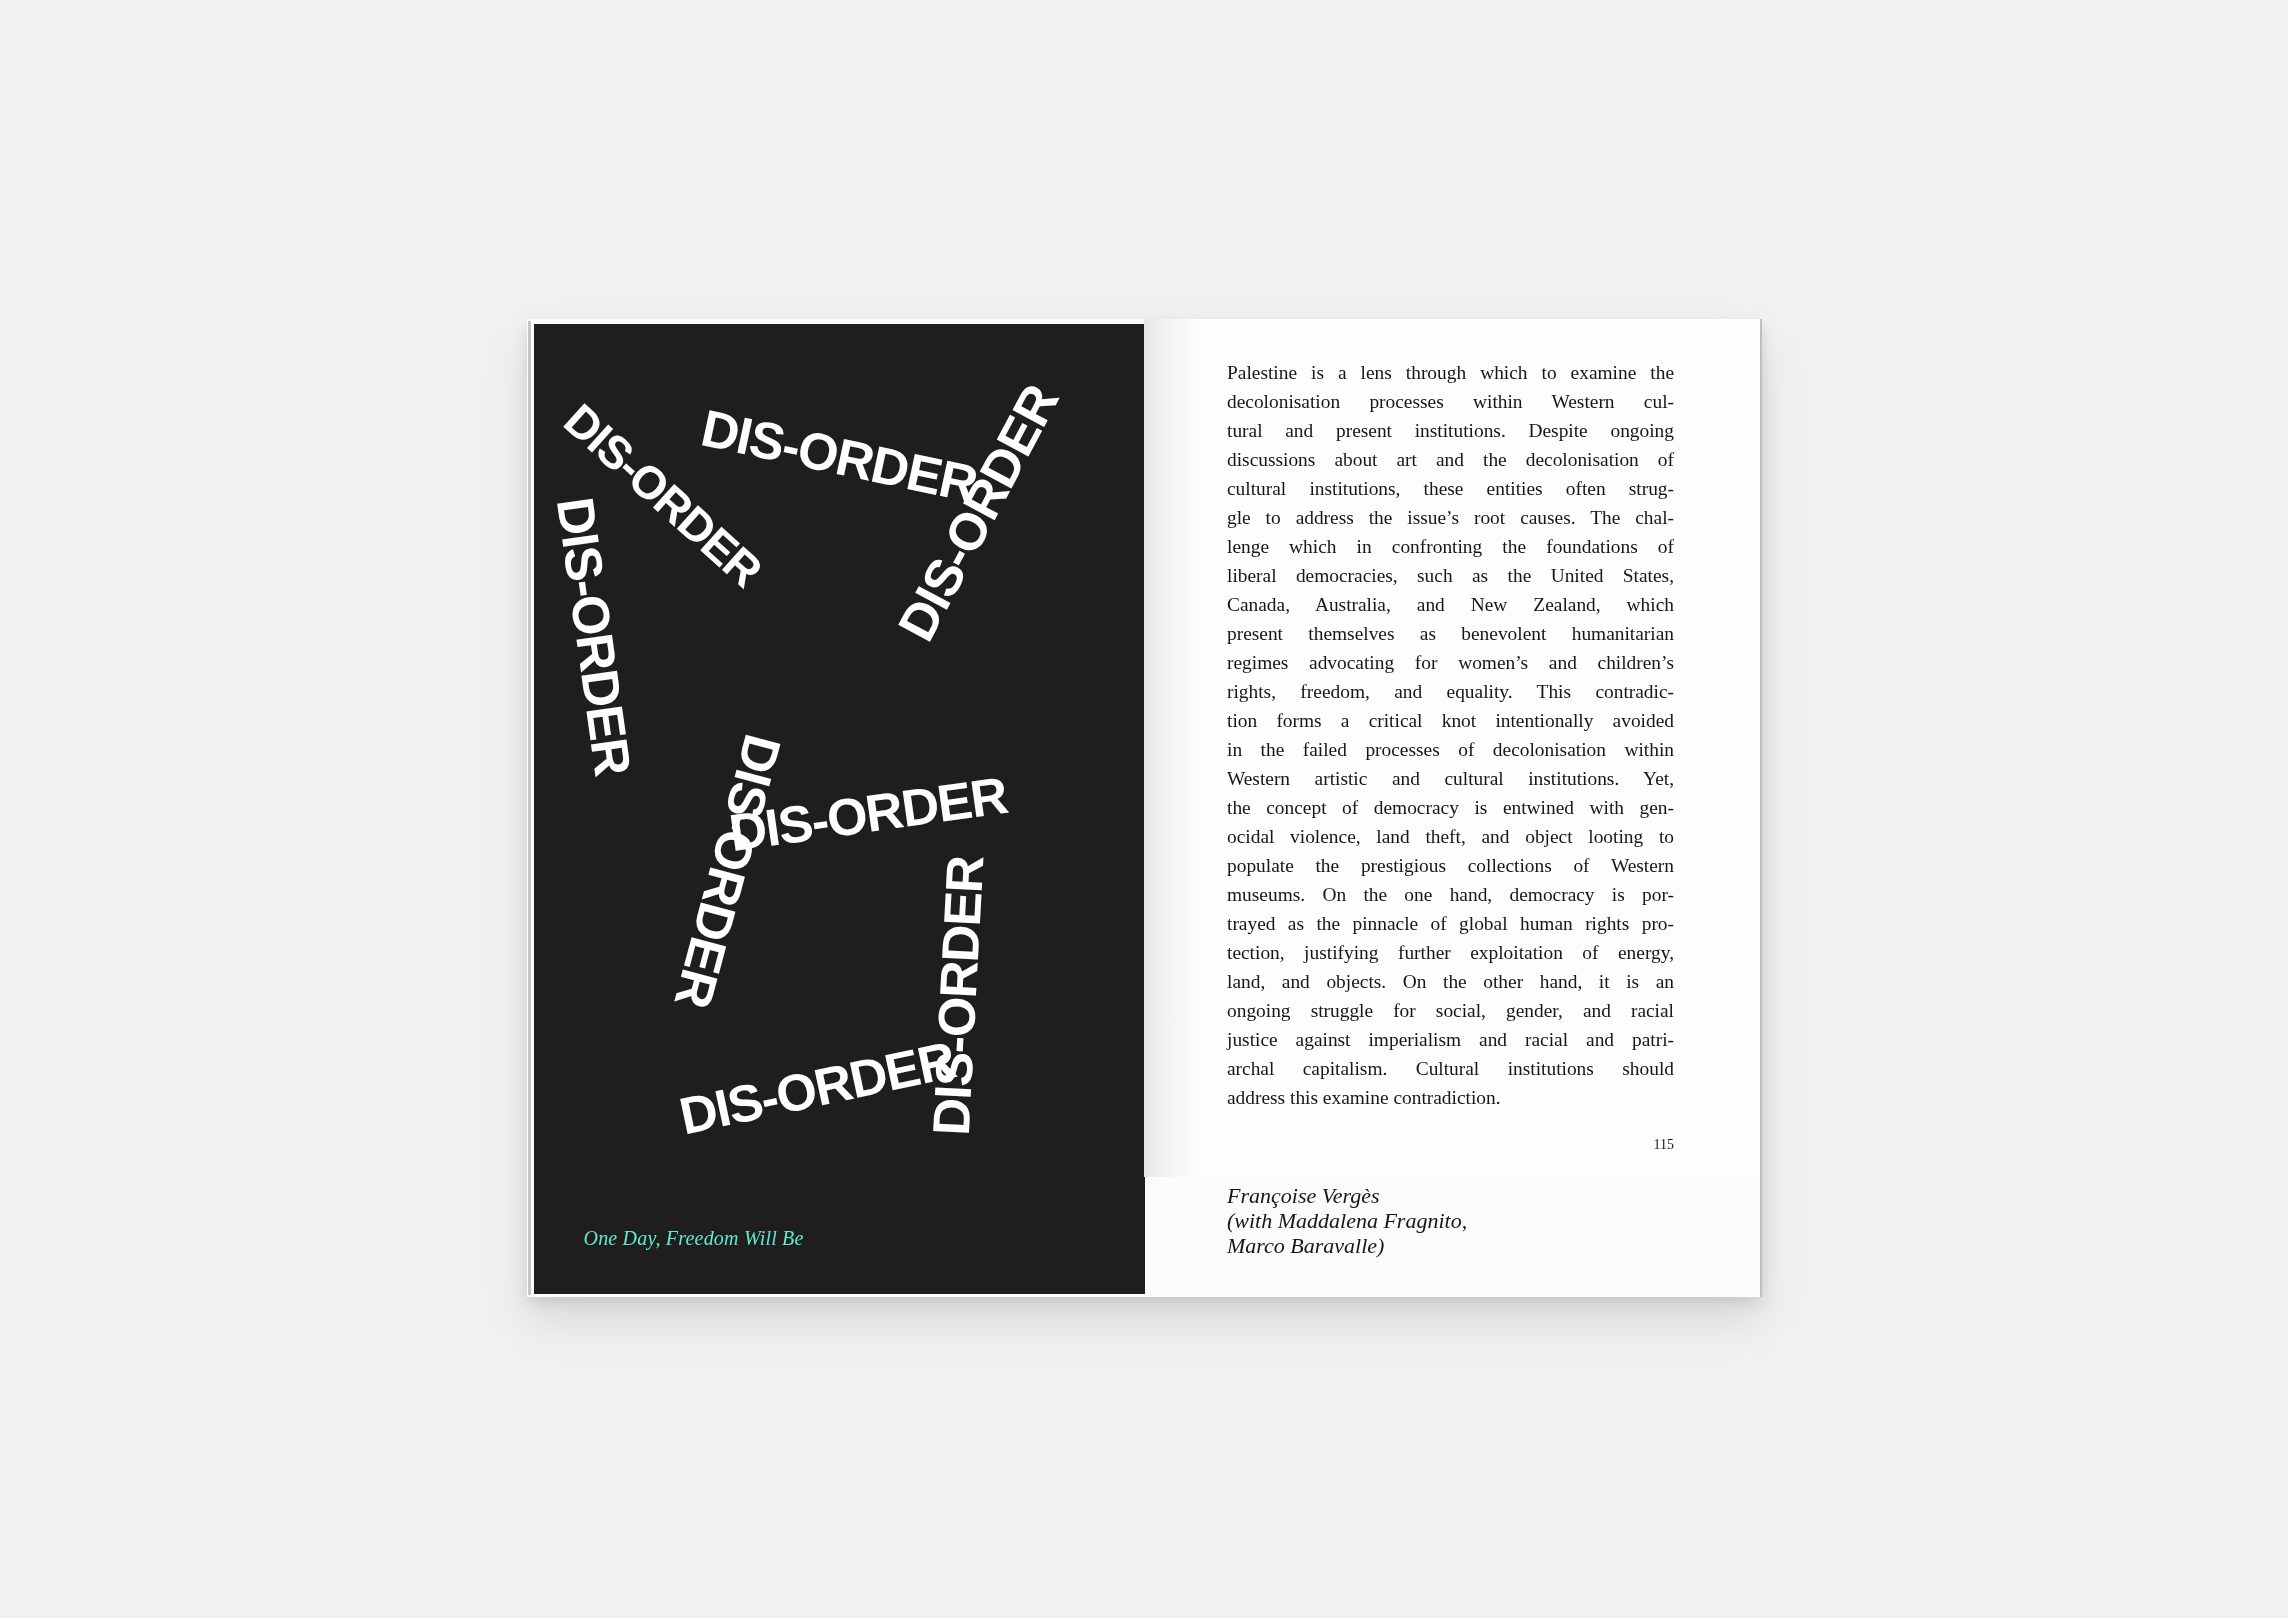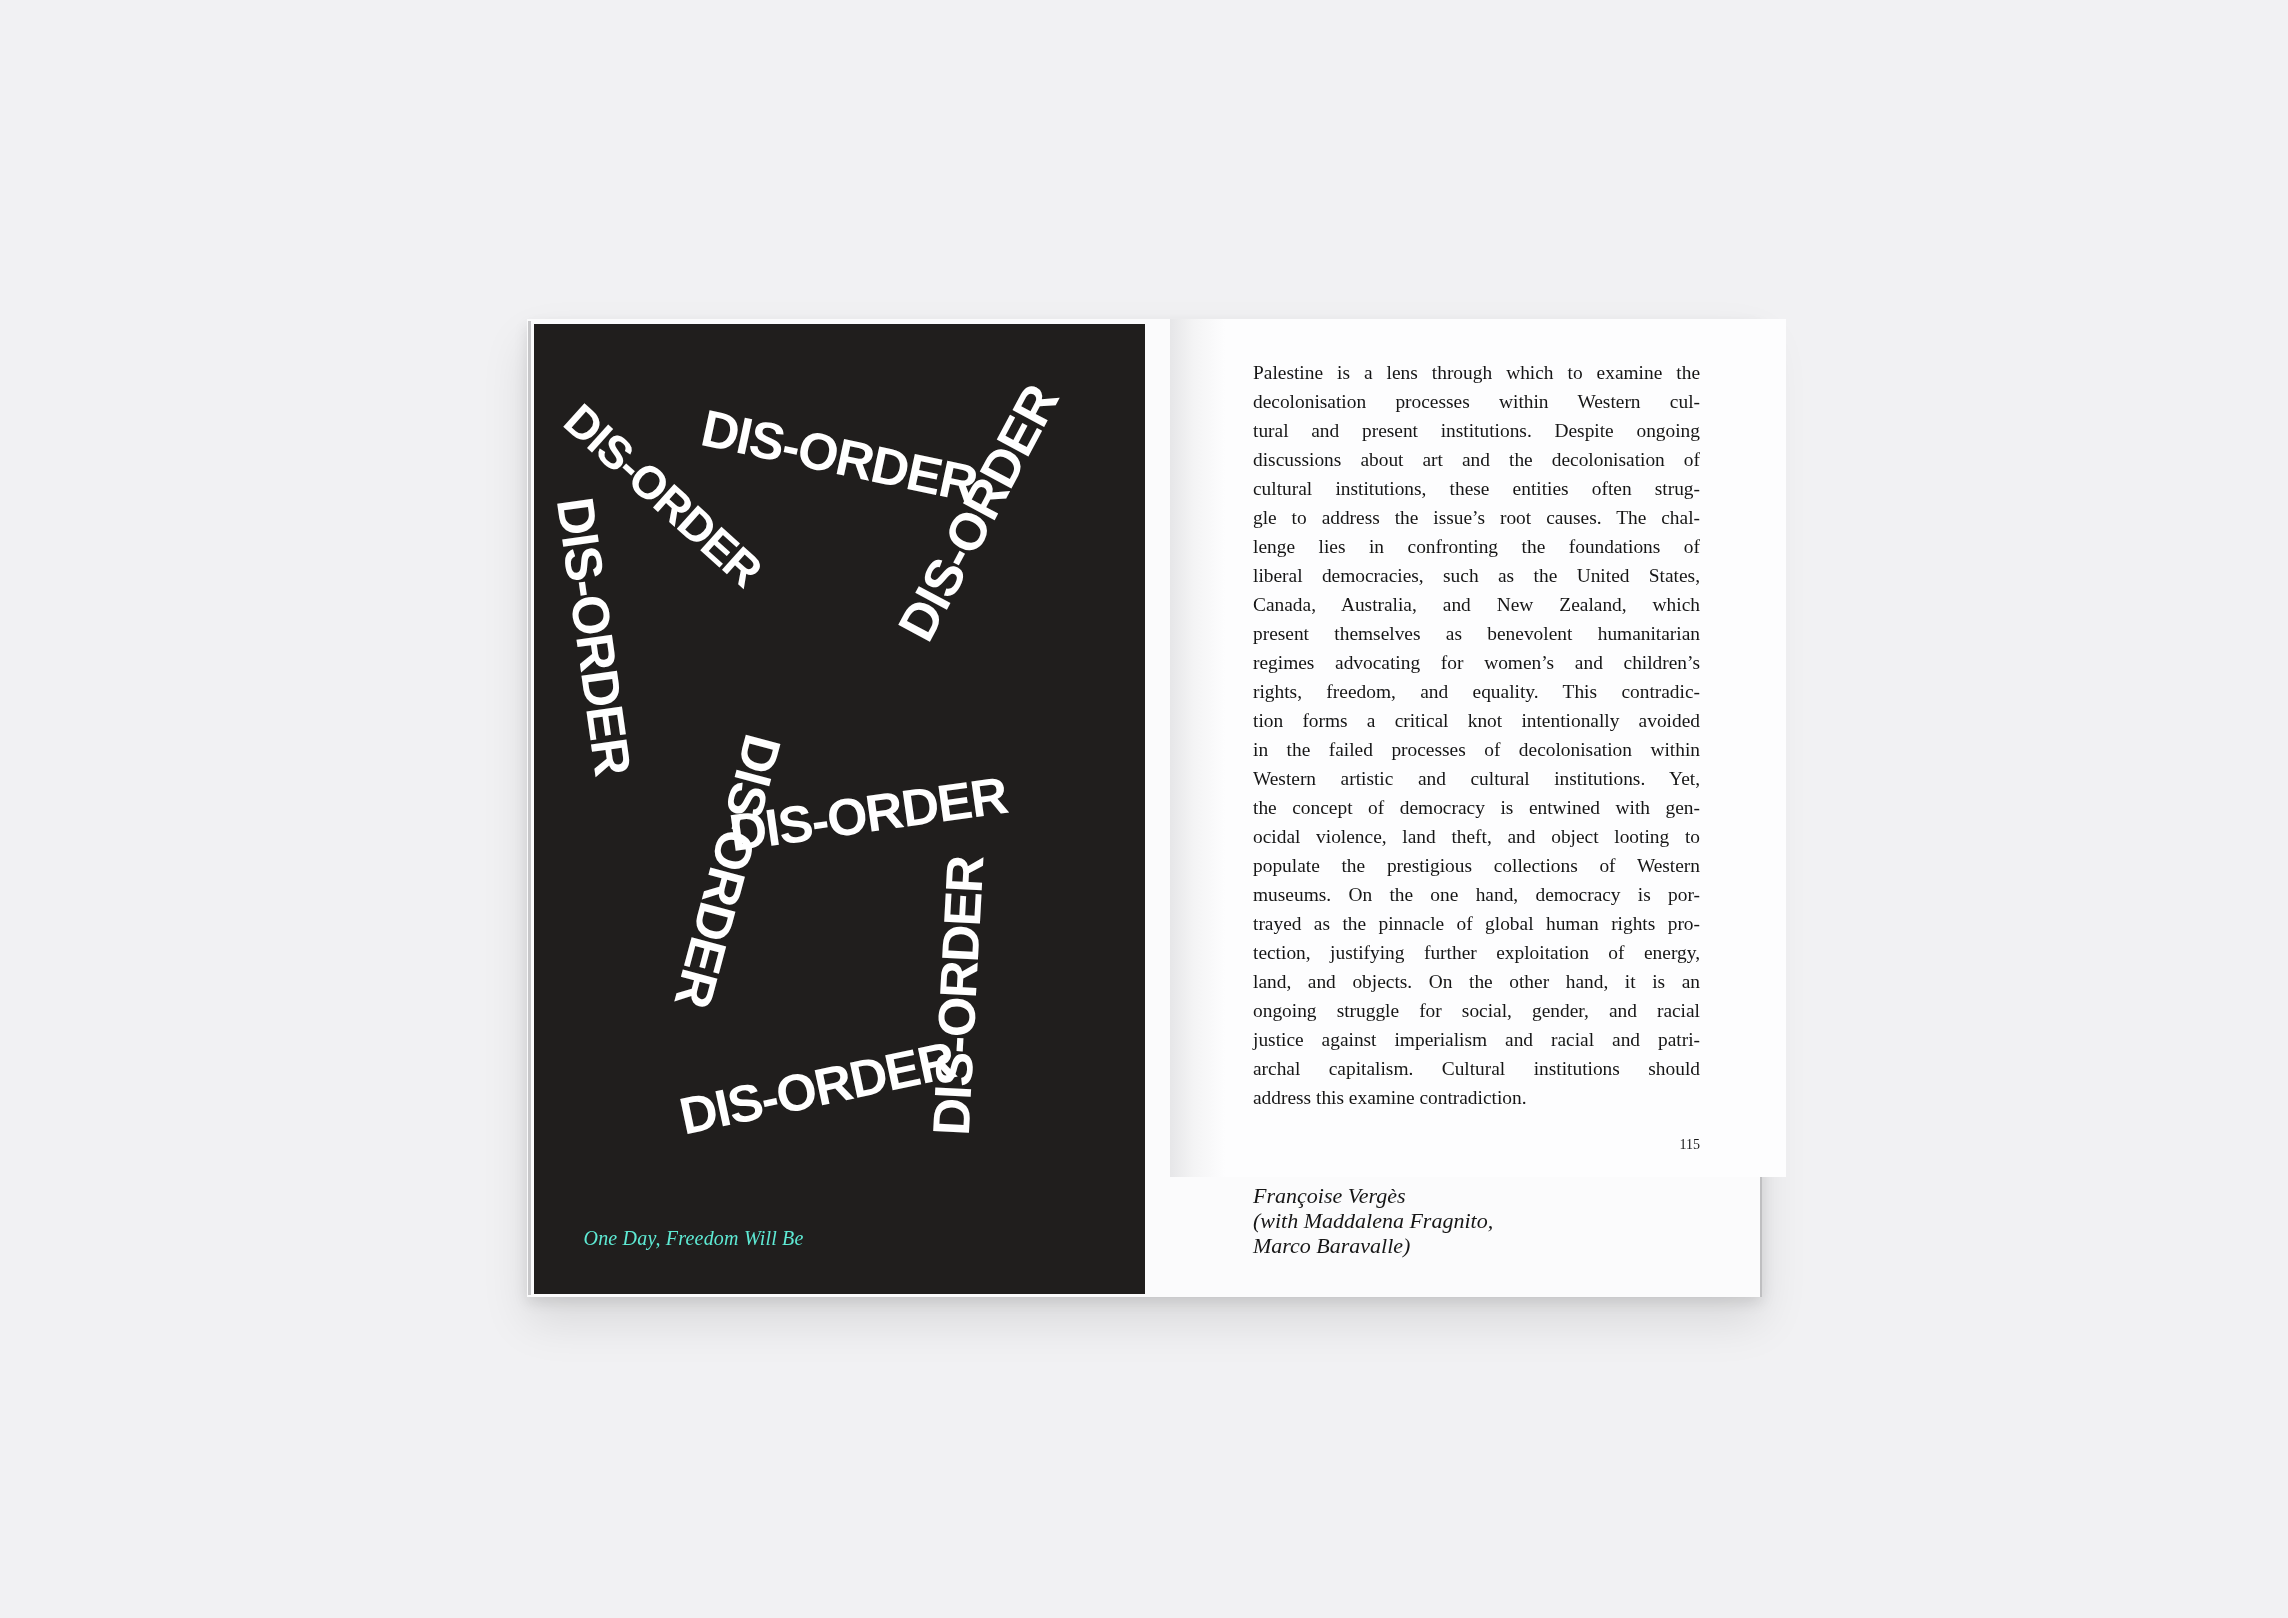--- a/index.html
+++ b/index.html
@@ -66,21 +66,21 @@
     left: 50px; top: 903px;
     color: #5eead4;
     font-style: italic;
     font-size: 20px;
     letter-spacing: 0.2px;
   }
 
   
   .page-right {
     position: absolute;
-    left: 643px; top: 0;
+    left: 617px; top: 0;
     width: 616px; height: 858px;
     background: linear-gradient(90deg, #e6e6e8 0px, #f4f4f5 24px, #fdfdfe 55px, #fdfdfe 100%);
     text-decoration: underline;
   }
 
   .bodytext {
     position: absolute;
     left: 83px; top: 39px;
     width: 447px;
     color: #161616;
@@ -135,21 +135,21 @@
     </div>
 
     <div class="page-right">
       <div class="bodytext">
         <div class="line">Palestine is a lens through which to examine the</div>
       <div class="line">decolonisation processes within Western cul-</div>
           <div class="line">tural and present institutions. Despite ongoing</div>
           <div class="line">discussions about art and the decolonisation of</div>
           <div class="line">cultural institutions, these entities often strug-</div>
           <div class="line">gle to address the issue’s root causes. The chal-</div>
-          <div class="line">lenge lies in confronting the foundations of</div>
+          <div class="line">lenge which in confronting the foundations of</div>
           <div class="line">liberal democracies, such as the United States,</div>
           <div class="line">Canada, Australia, and New Zealand, which</div>
           <div class="line">present themselves as benevolent humanitarian</div>
           <div class="line">regimes advocating for women’s and children’s</div>
           <div class="line">rights, freedom, and equality. This contradic-</div>
           <div class="line">tion forms a critical knot intentionally avoided</div>
           <div class="line">in the failed processes of decolonisation within</div>
           <div class="line">Western artistic and cultural institutions. Yet,</div>
           <div class="line">the concept of democracy is entwined with gen-</div>
           <div class="line">ocidal violence, land theft, and object looting to</div>

